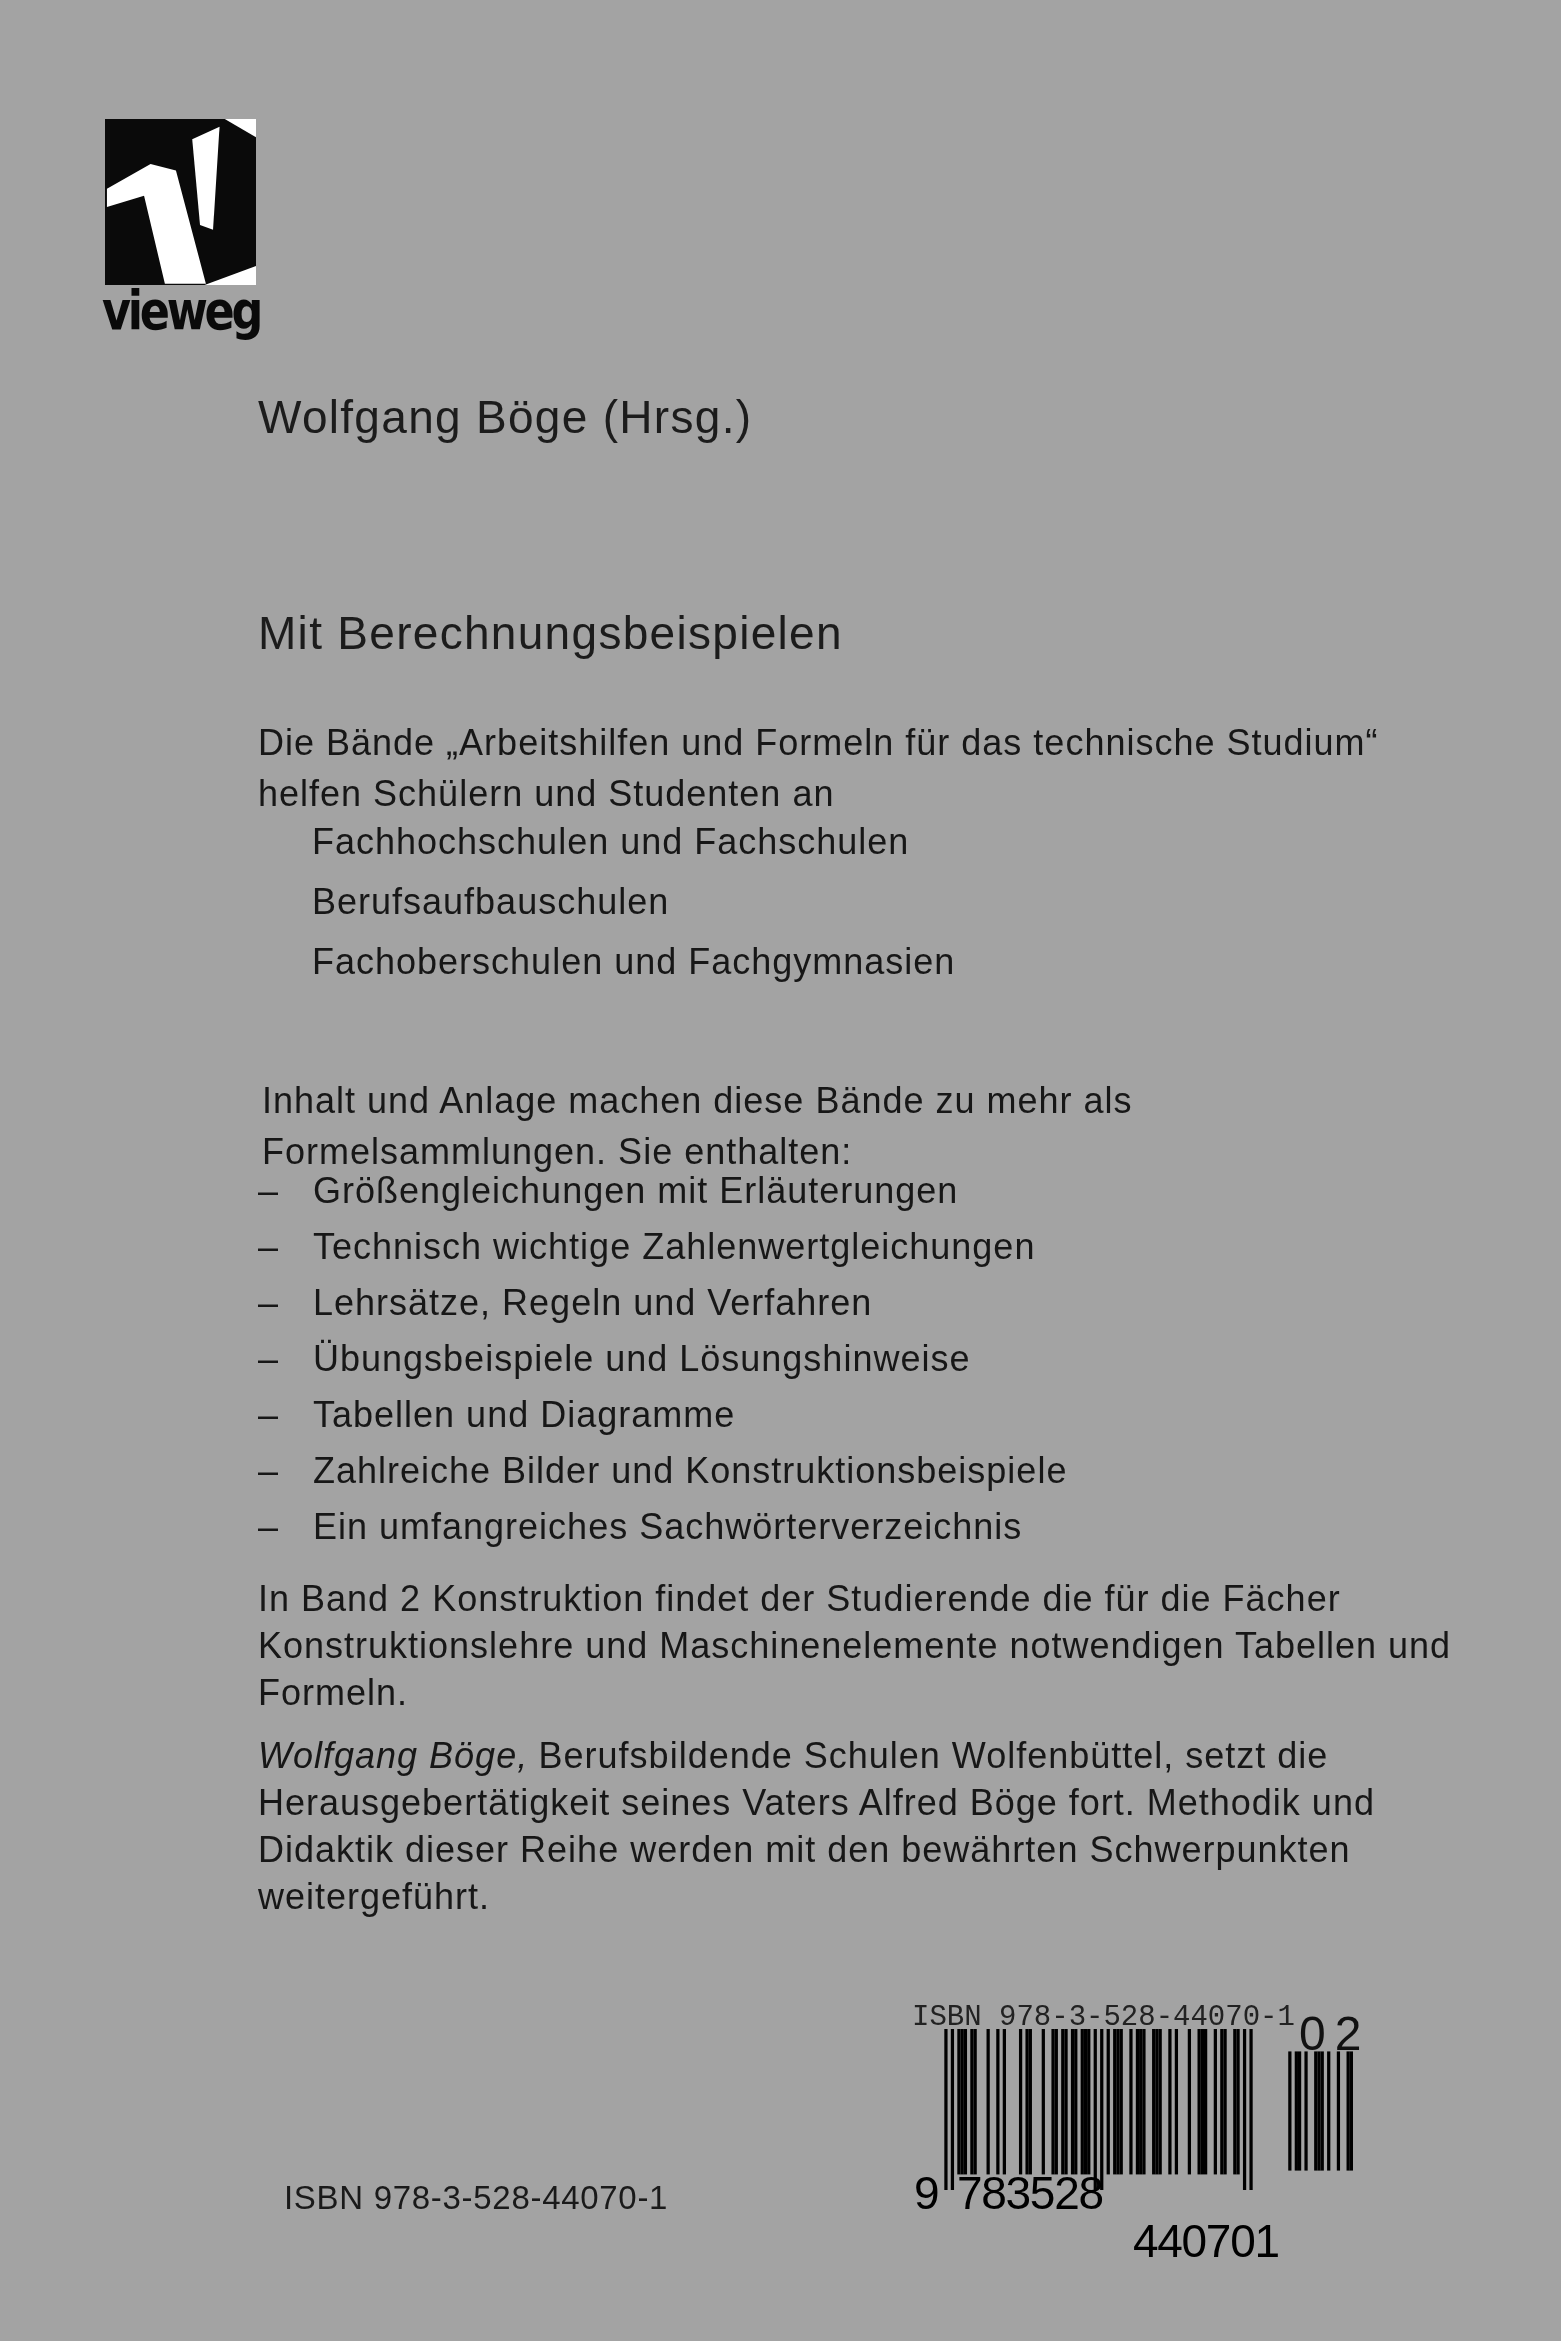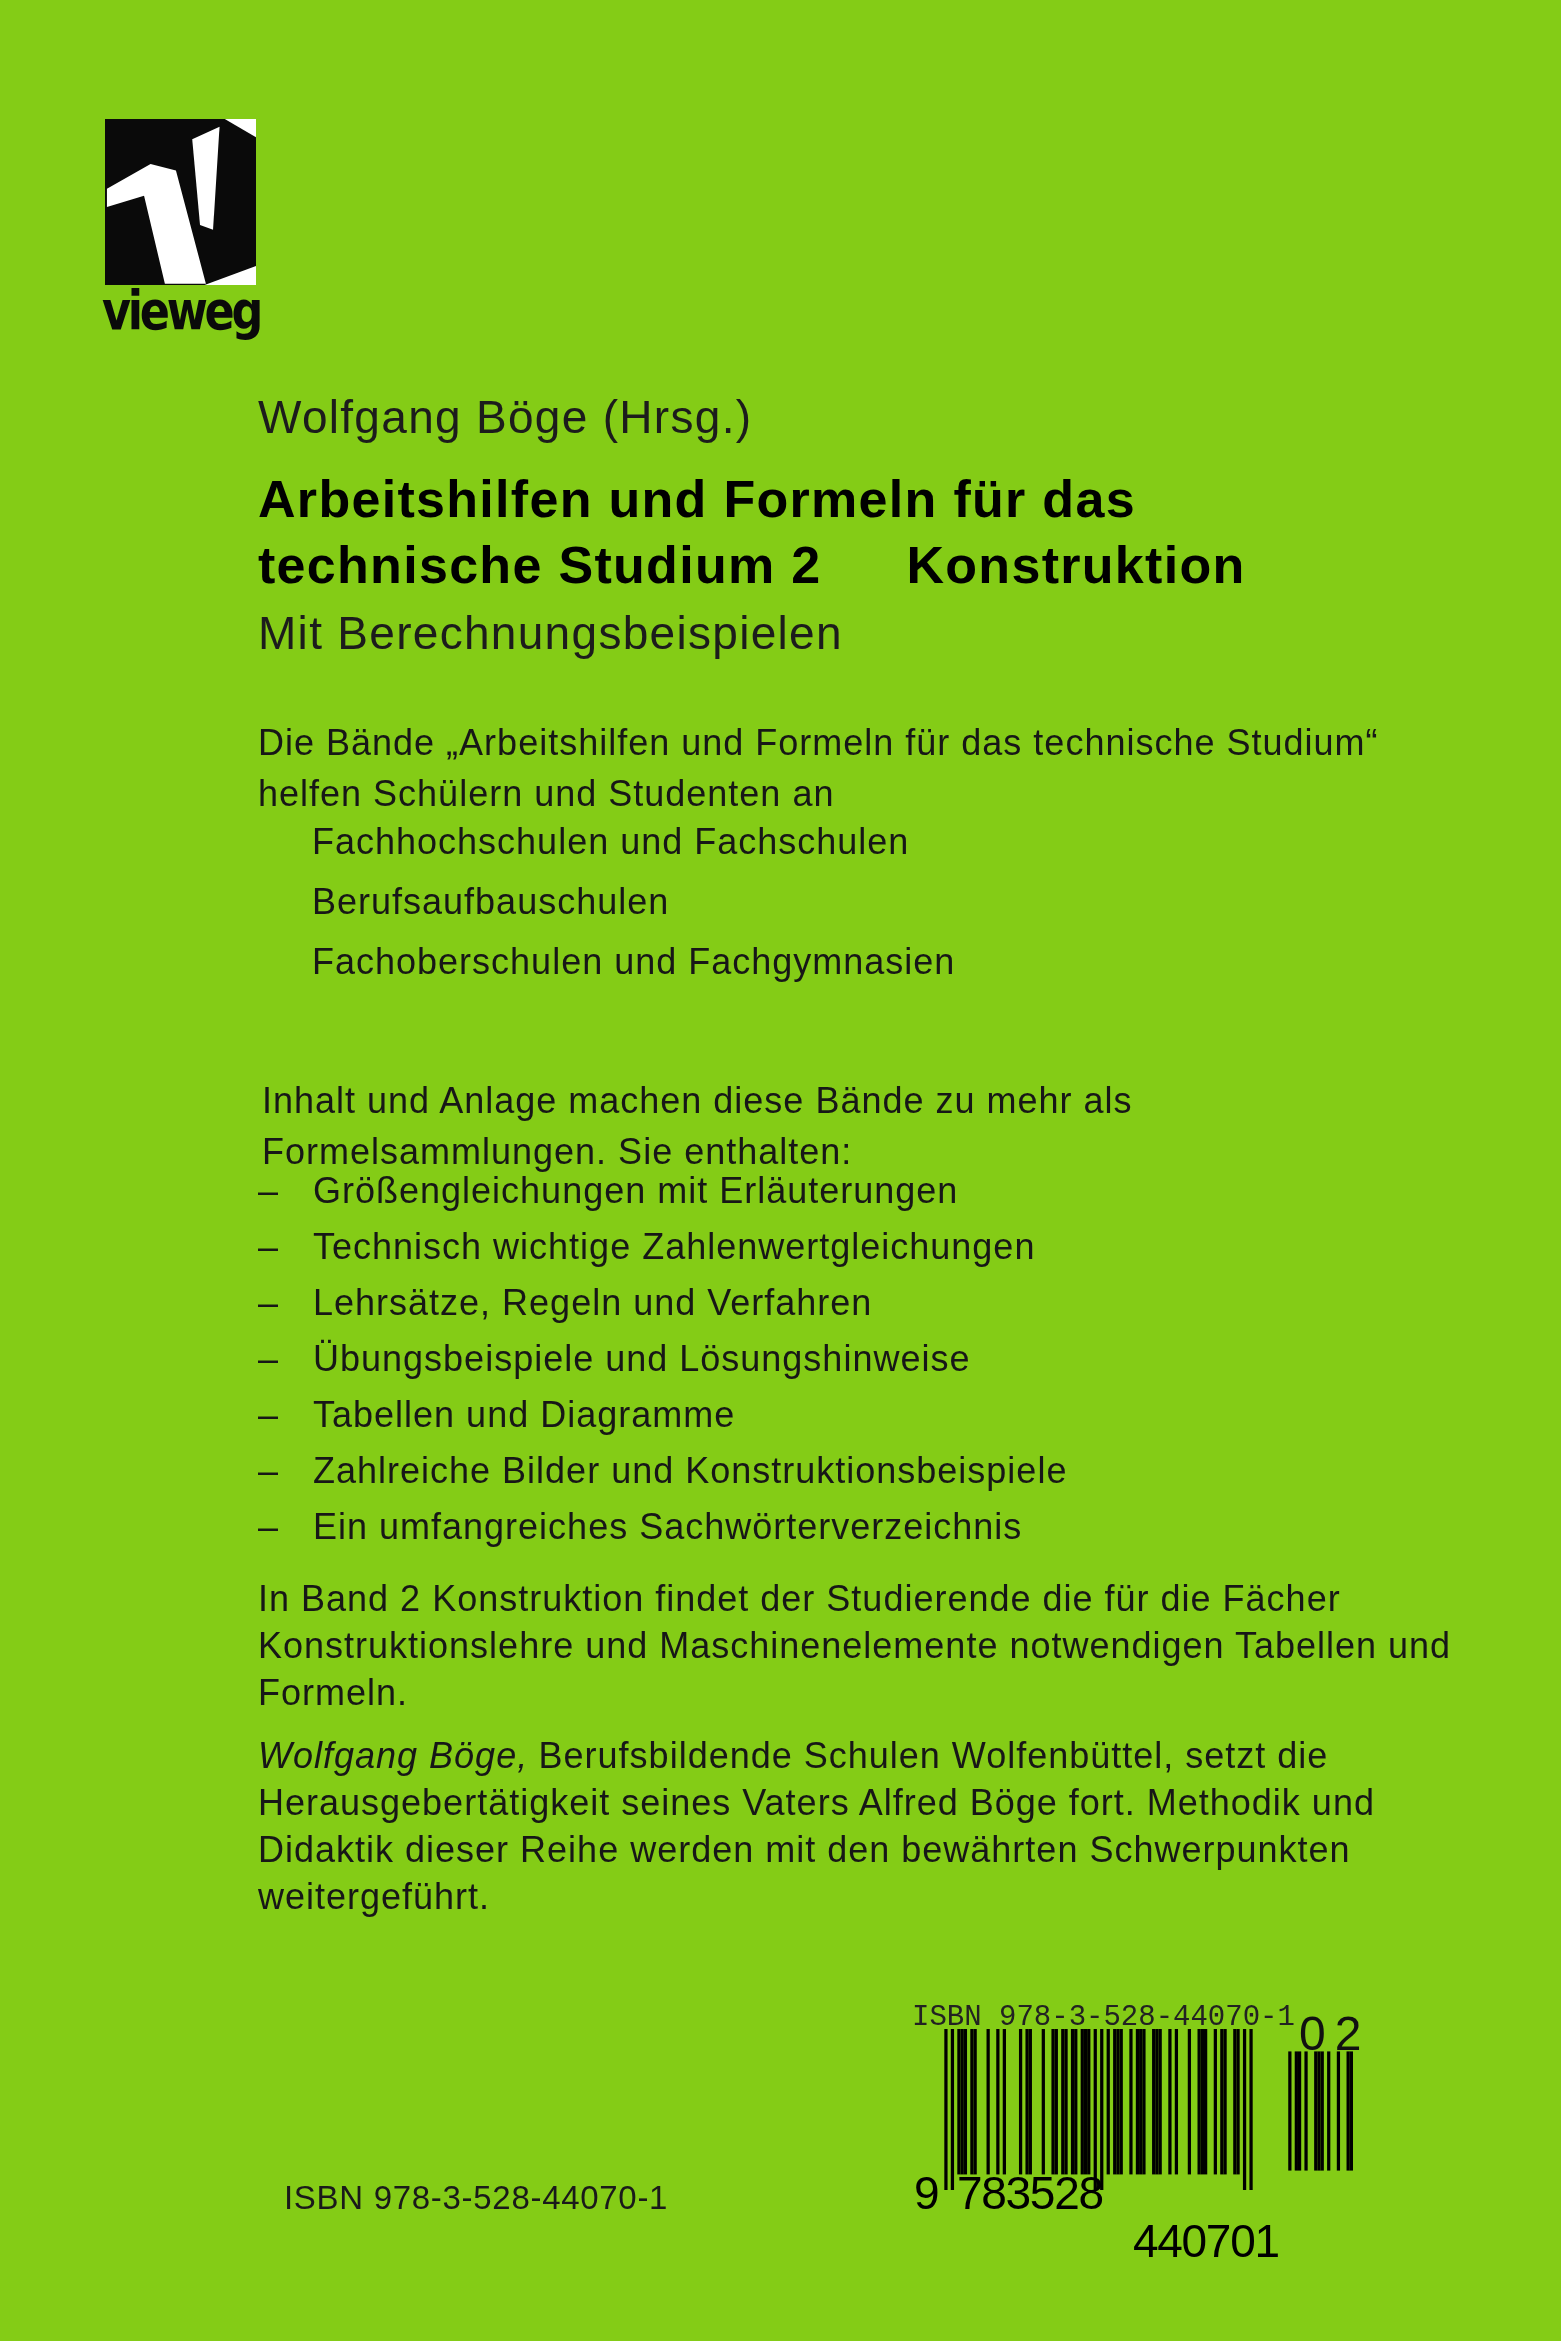--- a/index.html
+++ b/index.html
@@ -1,19 +1,19 @@
 <!DOCTYPE html>
 <html style="font-size:10.4px"><head>
 <meta charset="utf-8">
 <style>
   html,body{margin:0;padding:0;background:#e8e8e8;}
   .page{
     position:relative;
     width:1562px;height:2342px;
-    background:#84cc16;
+    background:#a3a3a3;
     font-family:"Liberation Sans", sans-serif;
     color:#141414;
     overflow:hidden;
   }
   .abs{position:absolute;white-space:nowrap;}
   .line{display:block;}
 
   
   .logo-mark{left:105px;top:118px;width:151px;height:168px;}
   .wordmark{
@@ -66,24 +66,20 @@
       <rect x="0" y="0" width="232" height="255" fill="#0a0a0a"></rect>
       <polygon fill="#ffffff" points="3,107 70,69 109,79 155,253 92,253 60,118 3,135"></polygon>
       <polygon fill="#ffffff" points="134,31 176,12 166,170 146,163"></polygon>
       <polygon fill="#ffffff" points="184,0 232,0 232,28"></polygon>
       <polygon fill="#ffffff" points="153,255 232,226 232,255"></polygon>
     </svg>
   </div>
   <div class="abs wordmark">vieweg</div>
 
   <div class="abs author">Wolfgang Böge (Hrsg.)</div>
-  <div class="abs title">
-    <span class="line">Arbeitshilfen und Formeln für das</span>
-    <span class="line"><span>technische Studium 2</span><span class="title-gap">Konstruktion</span></span>
-  </div>
   <div class="abs subtitle">Mit Berechnungsbeispielen</div>
 
   <div class="abs body-text intro">
     <span class="line">Die Bände „Arbeitshilfen und Formeln für das technische Studium“</span>
     <span class="line">helfen Schülern und Studenten an</span>
   </div>
 
   <div class="abs school-list">
 
   <div class="line">Fachhochschulen und Fachschulen</div>

